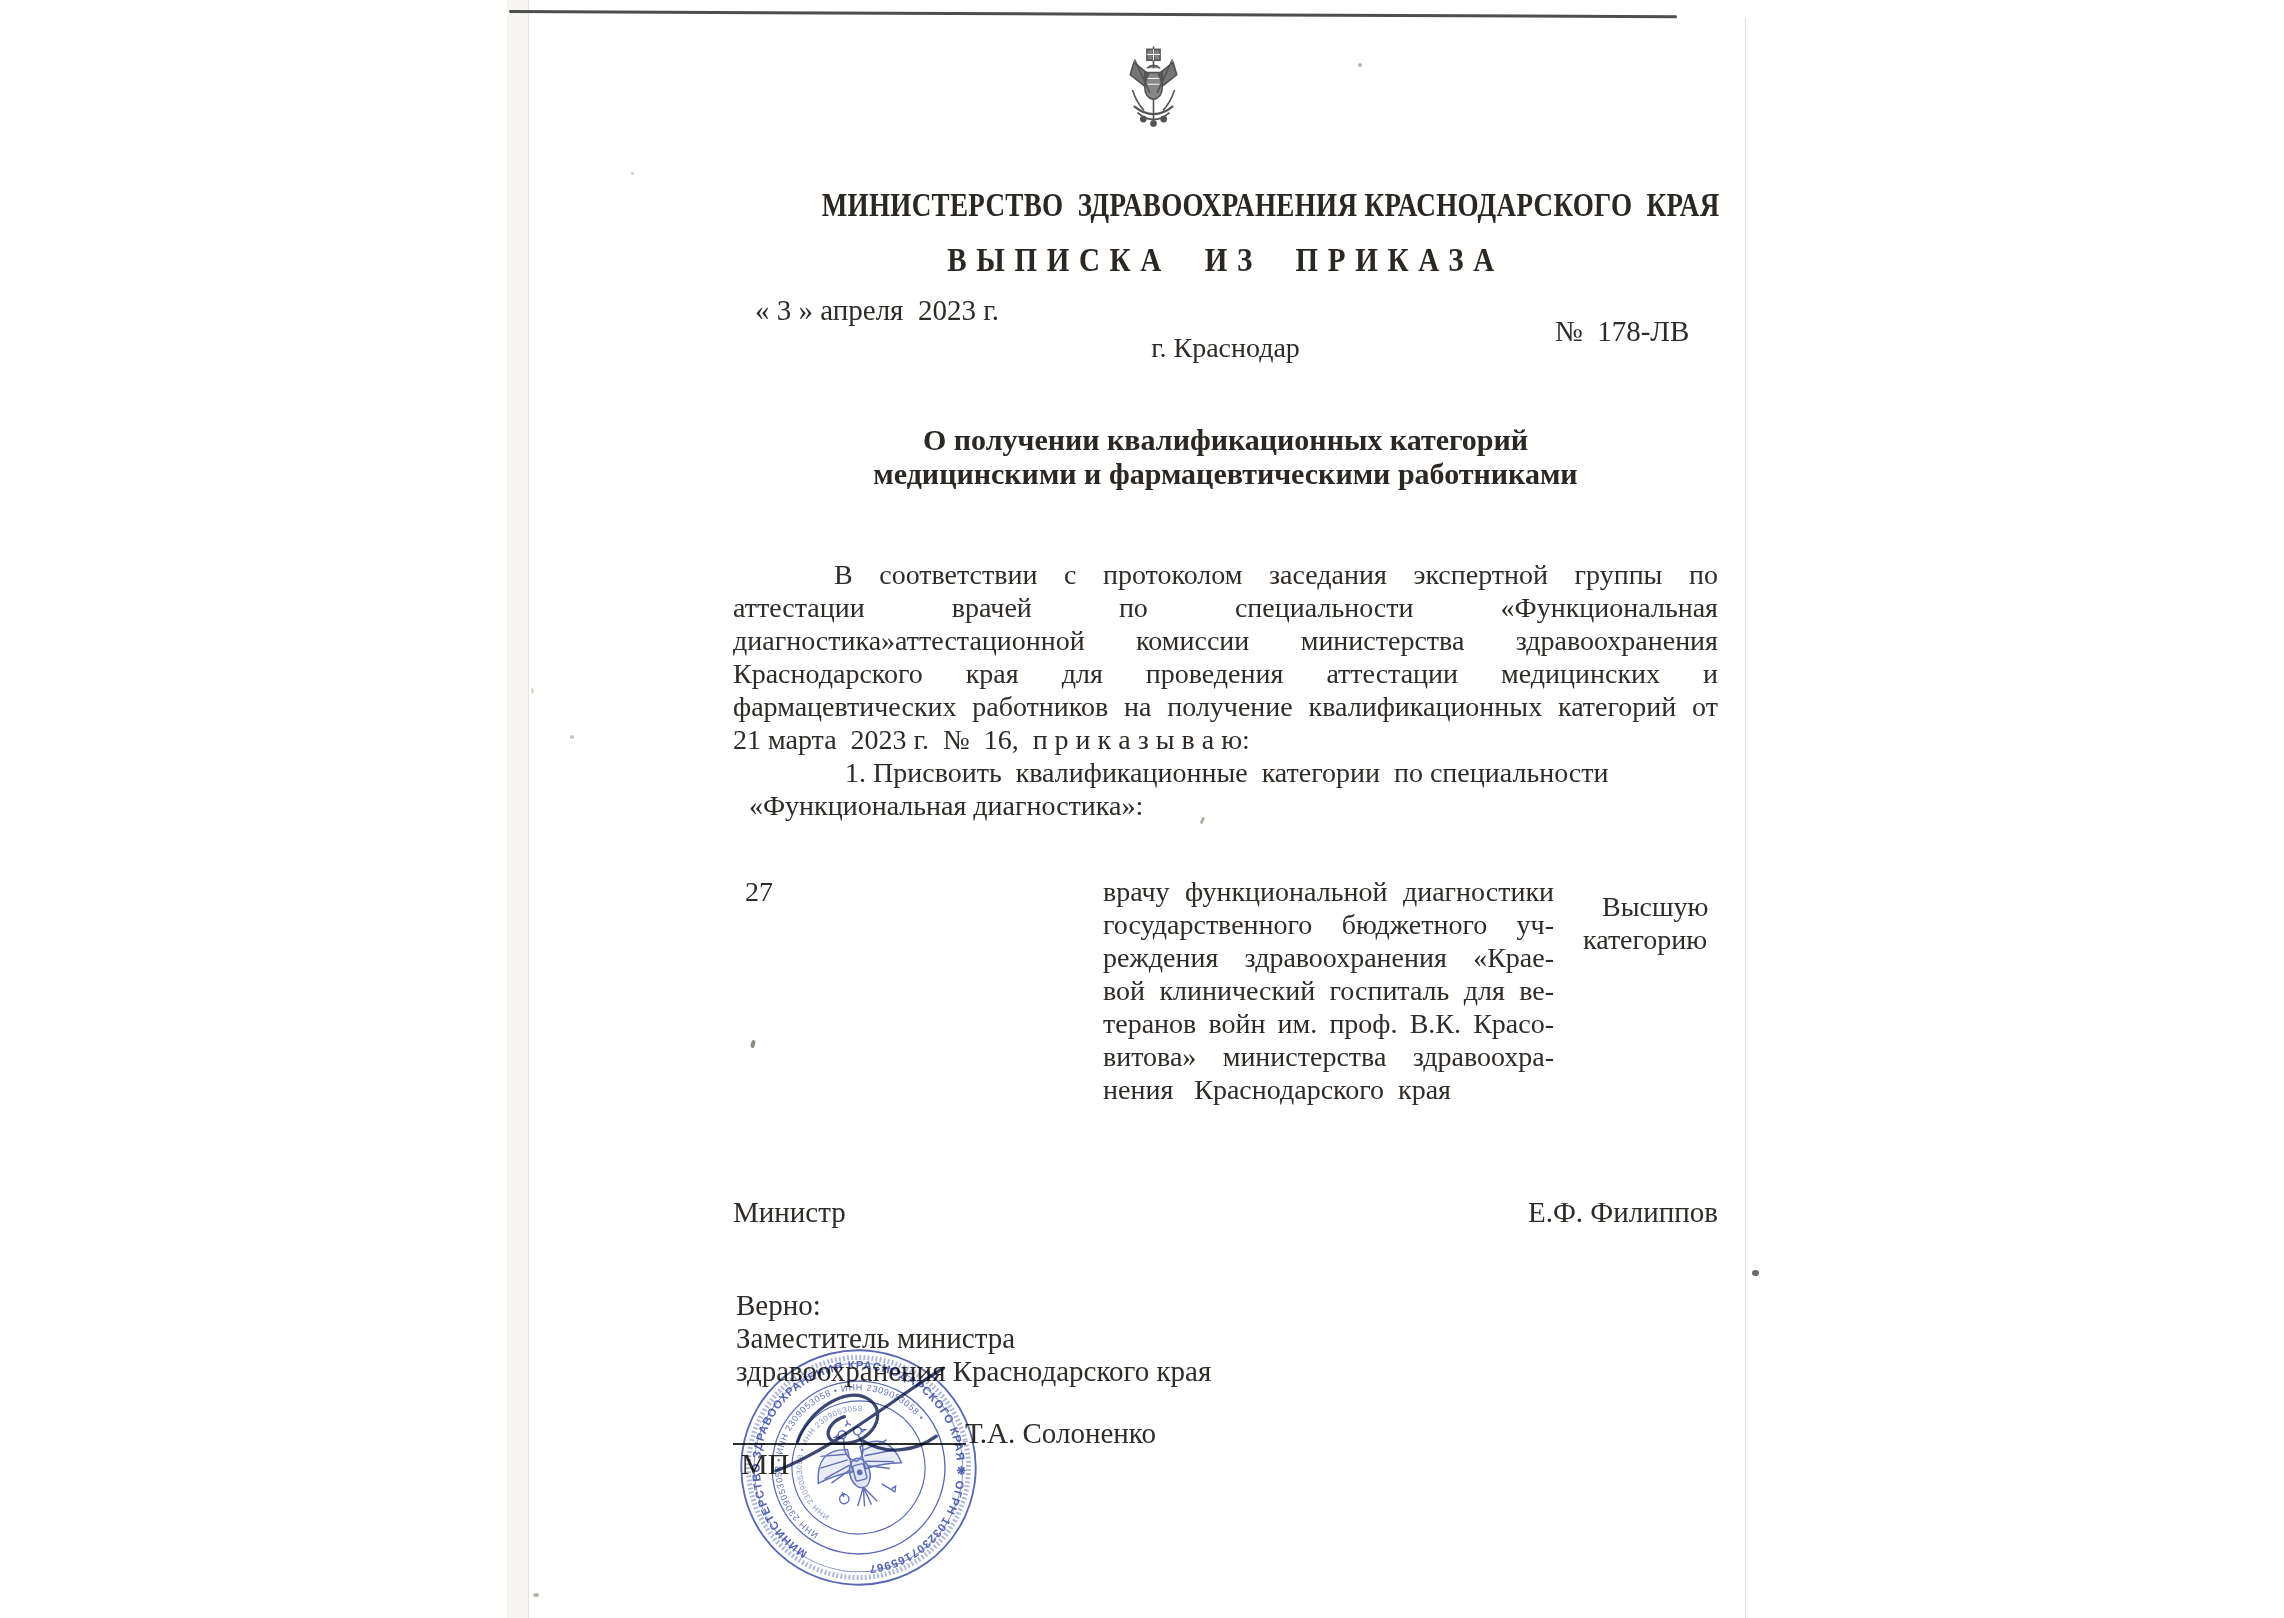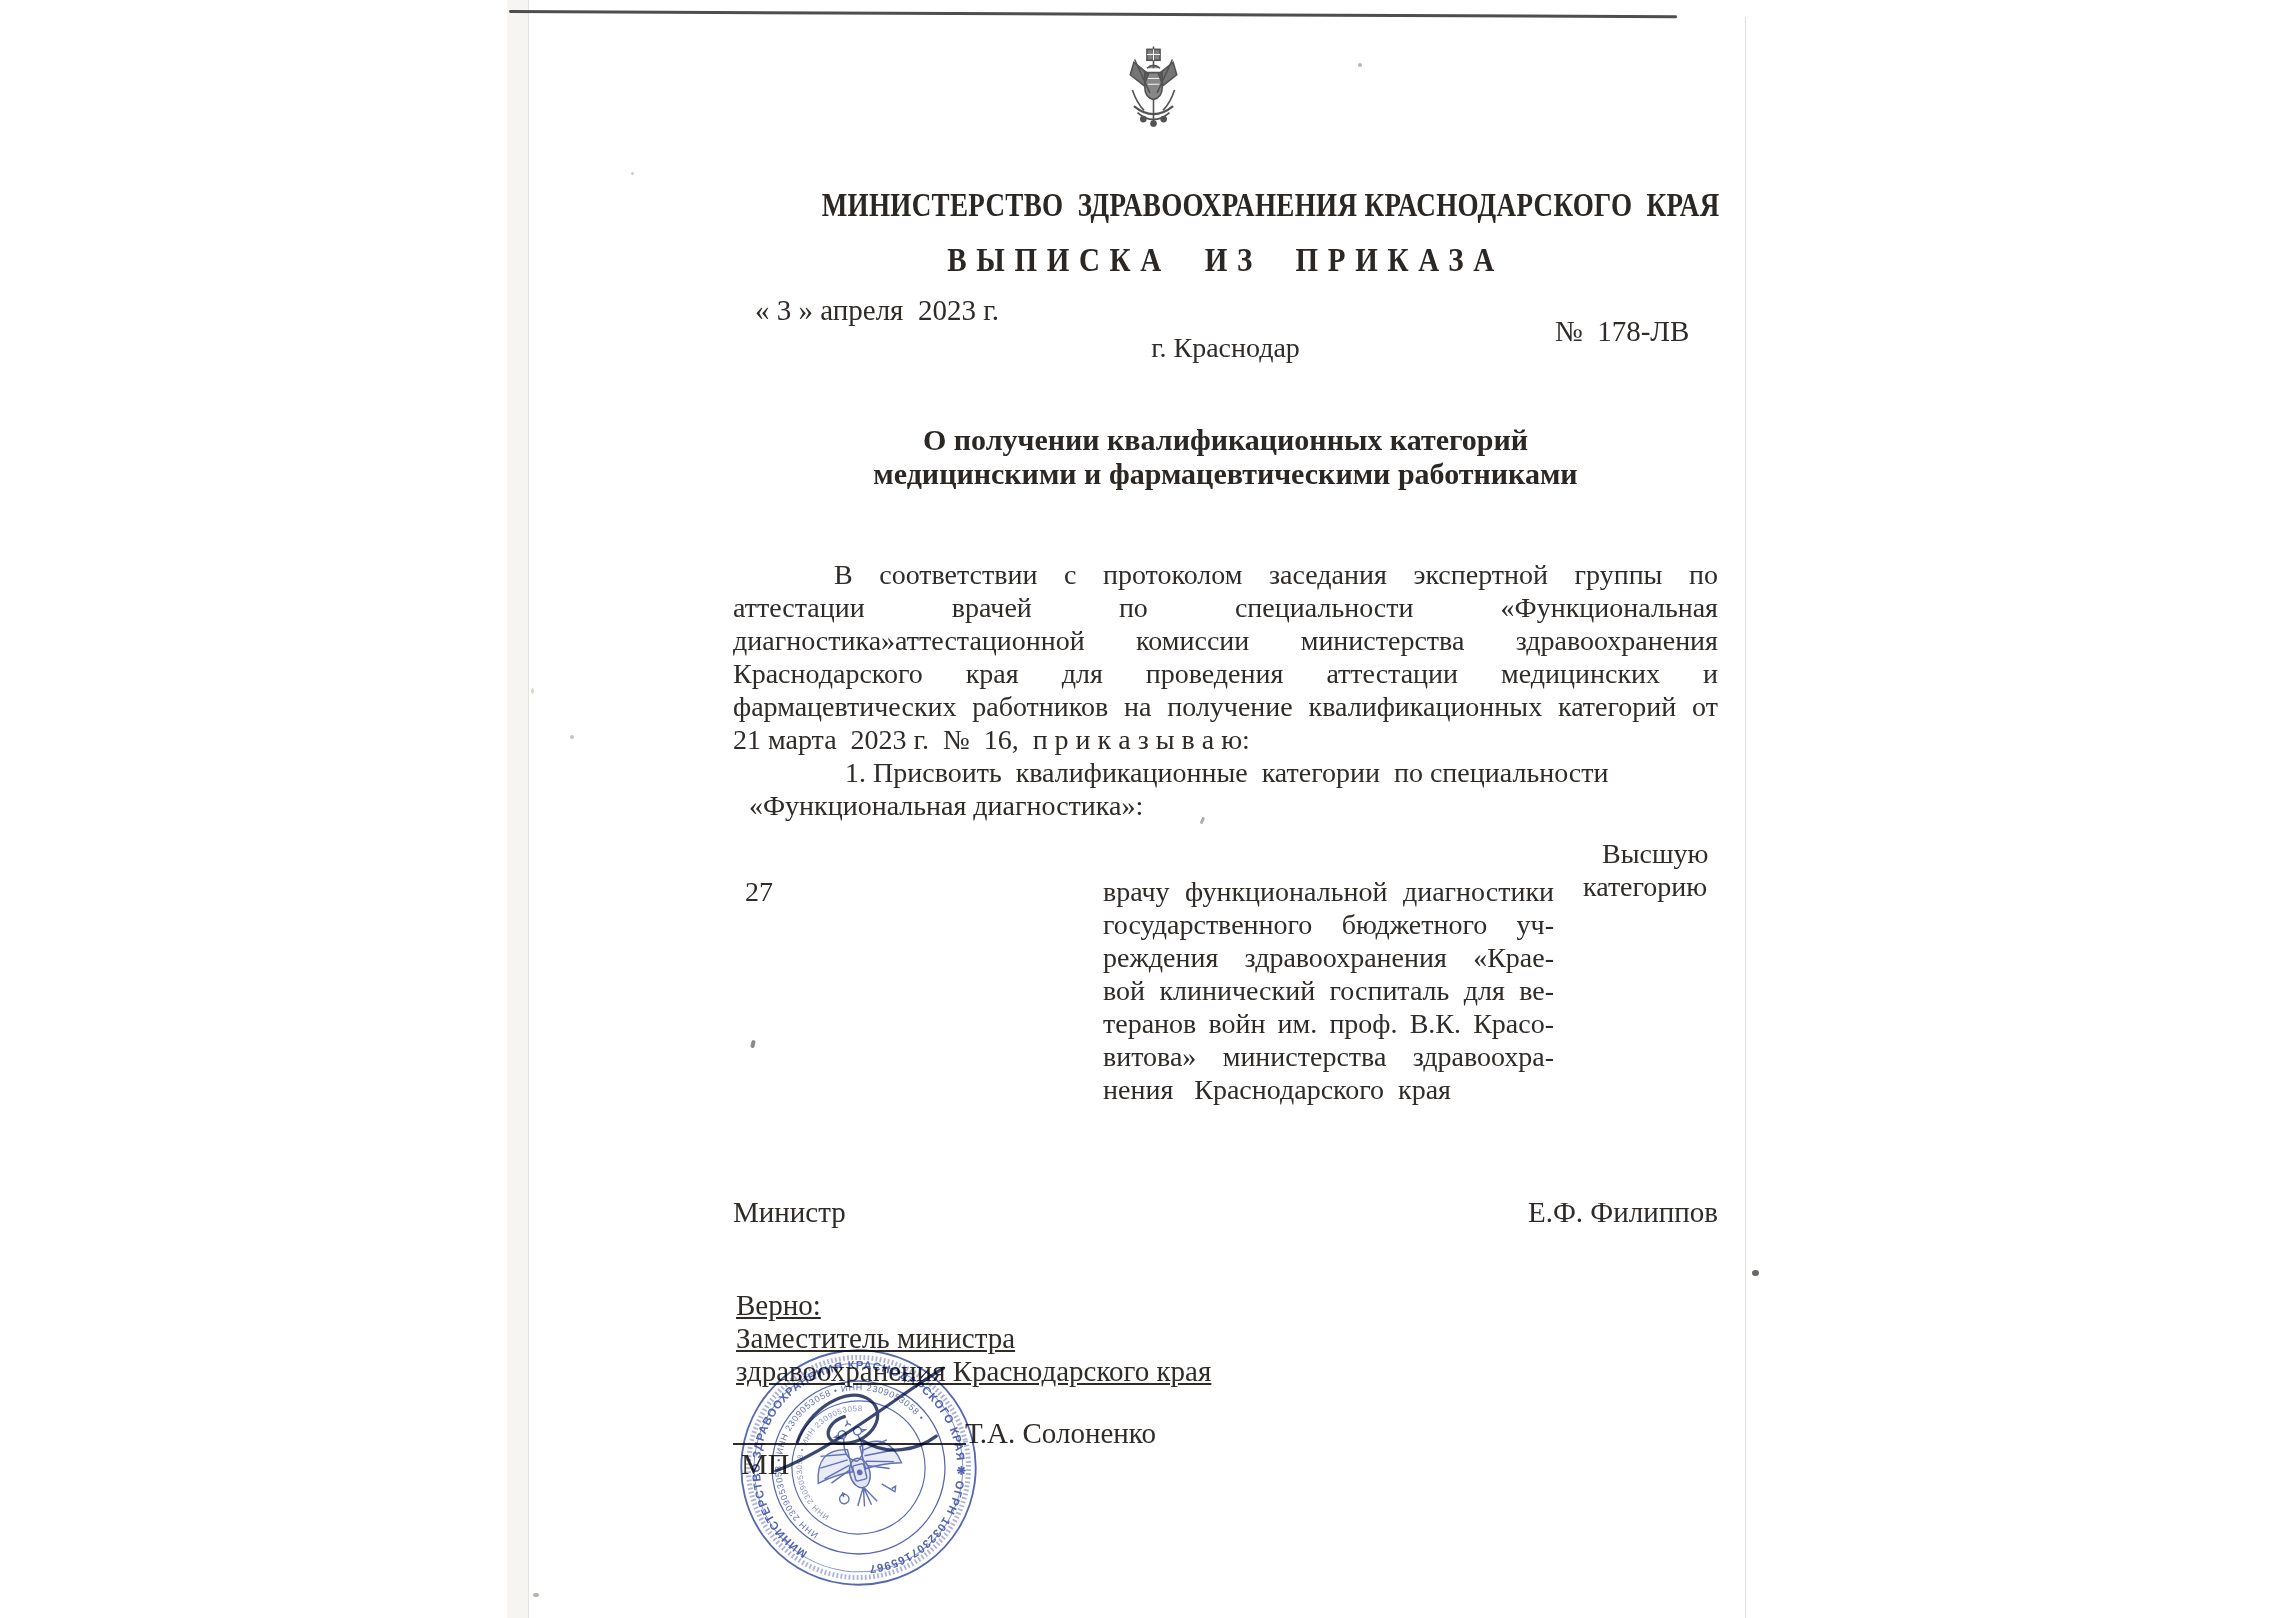--- a/index.html
+++ b/index.html
@@ -36,29 +36,29 @@
   .line{height:33px;line-height:33px;white-space:pre;}
   .line[data-justify="true"]{display:flex;justify-content:space-between;white-space:nowrap;}
   .ind1{padding-left:101px;}
   .ind2{padding-left:112px;}
   .ind3{padding-left:16px;}
 
   
   .t-num{position:absolute;left:745px;top:875px;font-size:28px;line-height:33px;}
   .t-name{position:absolute;left:812px;top:875px;width:261px;font-size:28px;}
   .t-desc{position:absolute;left:1103px;top:875px;width:451px;font-size:28px;}
-  .t-cat{position:absolute;left:1583px;top:837px;width:145px;font-size:28px;}
+  .t-cat{position:absolute;left:1583px;top:890px;width:145px;font-size:28px;}
   .t-name .line,.t-desc .line,.t-cat .line{height:33px;line-height:33px;}
   .cat-first{padding-left:19px;}
 
   
   .minister-row{position:absolute;left:733px;top:1196px;width:985px;display:flex;
       justify-content:space-between;font-size:29px;line-height:33px;}
   .verno-block{position:absolute;left:736px;top:1289px;width:652px;font-size:29px;}
-  .verno-block .line{height:33px;line-height:33px;text-decoration:underline;}
+  .verno-block .line{height:33px;line-height:33px;}
   .sig-line{position:absolute;left:733px;top:1443px;width:233px;height:2.2px;background:#2d2d2d;}
   .deputy-name{position:absolute;left:965px;top:1417px;font-size:29px;line-height:33px;}
   .mp{position:absolute;left:741px;top:1447px;font-size:30px;line-height:33px;}
 
   .stamp{position:absolute;left:737px;top:1346px;width:243px;height:243px;
       mix-blend-mode:multiply;transform:rotate(-14deg);}
   .signature{position:absolute;left:754px;top:1355px;width:217px;height:145px;mix-blend-mode:multiply;}
 </style>
 </head>
 <body>

